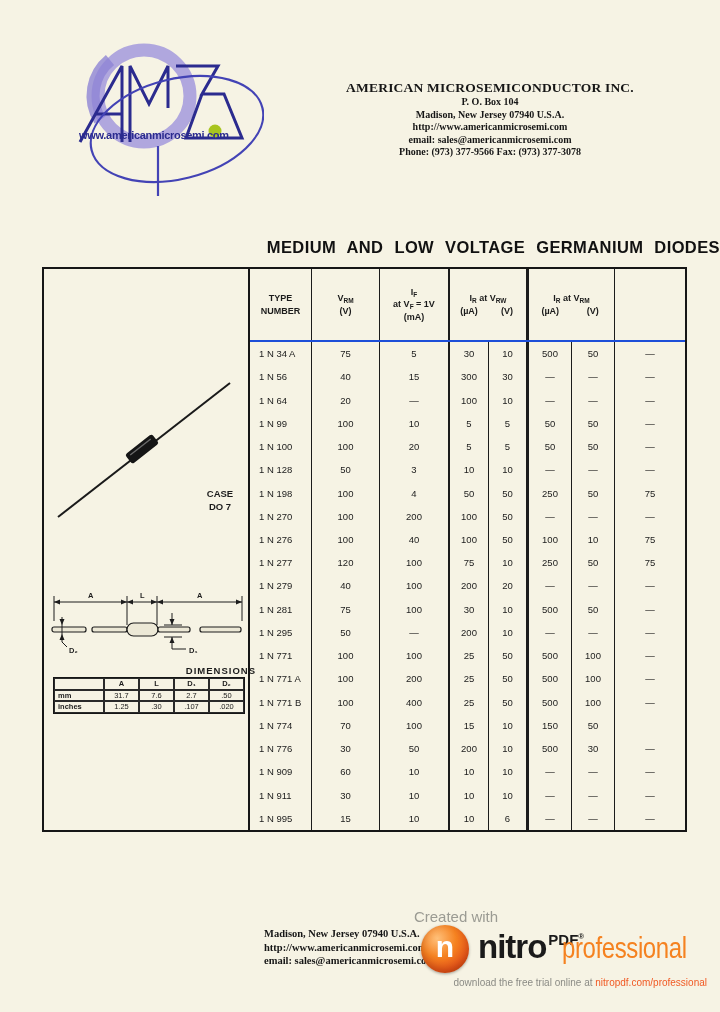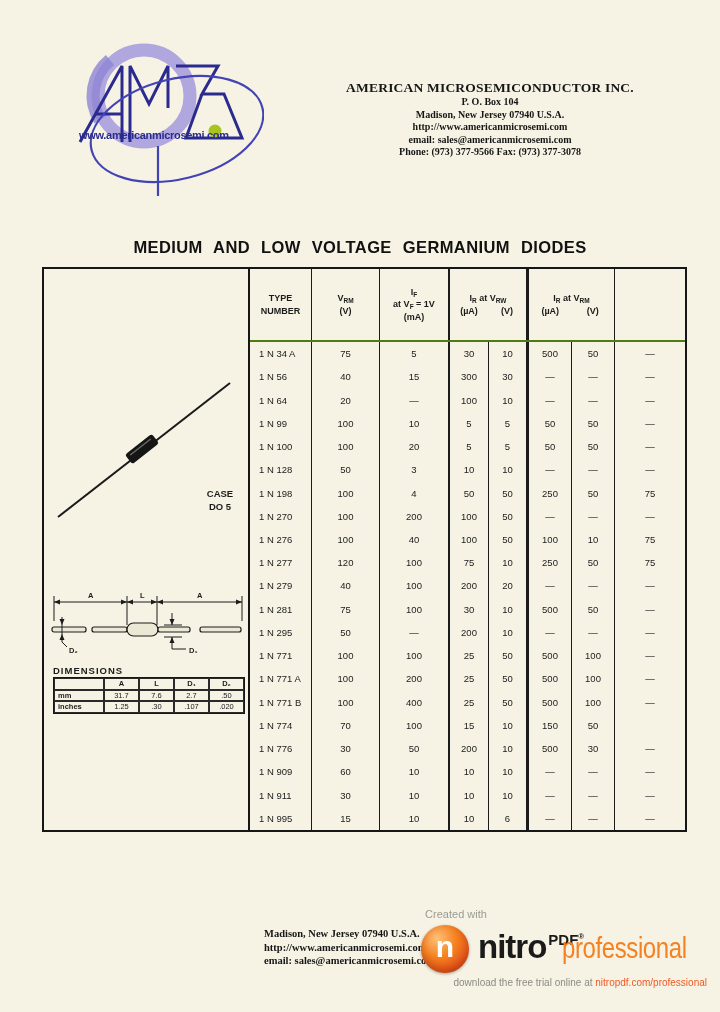--- a/index.html
+++ b/index.html
@@ -7,65 +7,65 @@
          font-family:"Liberation Sans",sans-serif;color:#1b1b1b;margin:0 auto;}
 
   
   .logo{position:absolute;left:52px;top:26px;width:212px;height:172px;}
   .company{position:absolute;left:310px;top:80px;width:360px;text-align:center;
            font-family:"Liberation Serif",serif;font-weight:bold;color:#161616;}
   .company .name{font-size:13.5px;letter-spacing:.2px;margin-bottom:0;}
   .company .line{font-size:10px;line-height:12.6px;}
 
   
-  .doc-title{position:absolute;top:238px;left:0;width:720px;text-align:center;
+  .doc-title{position:absolute;top:238px;left:0;width:720px;text-align:right;
              font-size:16.5px;font-weight:bold;letter-spacing:.4px;word-spacing:6px;color:#111;}
 
   
   .databox{position:absolute;left:42px;top:267px;width:641px;height:561px;
            border:2px solid #161616;display:flex;}
   .case-panel{width:204px;border-right:2px solid #161616;position:relative;}
   .diode-art{position:absolute;left:6px;top:106px;}
   .case-label{position:absolute;left:150px;top:218px;width:52px;text-align:center;
               font-size:9.5px;font-weight:bold;line-height:13px;}
   .dim-art{position:absolute;left:6px;top:320px;}
-  .dims-title{position:absolute;left:9px;top:396px;width:190px;text-align:left;
+  .dims-title{position:absolute;left:22px;top:396px;width:190px;text-align:right;
               font-size:9.5px;font-weight:bold;letter-spacing:1px;}
   .dims-grid{position:absolute;left:9px;top:408px;width:190px;display:grid;
              grid-template-columns:50px 35px 35px 35px 1fr;border:1.5px solid #161616;}
   .dcell{border:0.7px solid #2a2a2a;font-size:7.5px;line-height:9.5px;height:9.5px;
          text-align:center;overflow:hidden;}
   .dcell.dlabel{text-align:left;padding-left:3px;}
   .dcell.dhead{font-weight:bold;}
 
   
   .spec{flex:1;display:flex;flex-direction:column;
         --cols:62px 68px 70px 39px 40px 43px 43px 1fr;}
-  .spec-header{height:71px;border-bottom:2px solid #4d7c0f;display:grid;
+  .spec-header{height:71px;border-bottom:2px solid #1d4ed8;display:grid;
                grid-template-columns:var(--cols);font-weight:bold;font-size:9px;}
   .hcell{display:flex;flex-direction:column;justify-content:center;align-items:center;
          gap:2px;text-align:center;border-right:1px solid #1b1b1b;line-height:10.5px;}
   .hcell.bw2{border-right-width:2px;}
   .hcell.bw3{border-right-width:3px;}
   .hcell.bw0{border-right:none;}
   .hcell.group{grid-column:span 2;}
   .gline2{display:grid;grid-template-columns:1fr 1fr;width:100%;}
   sub{font-size:6.5px;line-height:0;vertical-align:-2px;letter-spacing:0;}
   .spec-body{flex:1;display:flex;flex-direction:column;}
   .srow{flex:1;display:grid;grid-template-columns:var(--cols);}
   .scell{border-right:1px solid #1b1b1b;display:flex;align-items:center;justify-content:center;
          font-size:9.5px;}
   .scell.c0{justify-content:flex-start;padding-left:9px;text-align:center;}
   .scell.c2{border-right-width:2px;}
   .scell.c4{border-right-width:3px;}
   .scell.c7{border-right:none;}
 
   
   .created{position:absolute;left:396px;top:908px;width:120px;text-align:center;
-           font-size:11px;color:#9b9b93;}
+           font-size:15px;color:#9b9b93;}
   .f-addr{position:absolute;left:264px;top:927px;font-family:"Liberation Serif",serif;
           font-weight:bold;font-size:10.5px;line-height:13.5px;color:#161616;z-index:1;}
   .nitro-ball{position:absolute;left:421px;top:925px;width:48px;height:48px;border-radius:50%;
               background:radial-gradient(circle at 34% 28%, #ffc07a 0%, #f58220 40%, #e9591b 70%, #b83f0a 100%);
               box-shadow:0 1px 3px rgba(0,0,0,.35), inset 0 -4px 8px rgba(120,30,0,.35);
               display:flex;align-items:center;justify-content:center;z-index:2;}
   .nitro-ball span{color:#fff;font-weight:bold;font-size:30px;line-height:30px;
                    font-family:"Liberation Sans",sans-serif;transform:translateY(-2px);}
   .nitro-mark{position:absolute;left:478px;top:928px;white-space:nowrap;z-index:2;}
   .nitro-word{font-size:33px;font-weight:bold;color:#1a1a1a;letter-spacing:-1px;margin-top:24px;}
@@ -114,21 +114,21 @@
     <div class="case-panel">
       <svg class="diode-art" width="190" height="150" viewBox="0 0 190 150">
         <line x1="8" y1="142" x2="180" y2="8" stroke="#1a1a1a" stroke-width="2"></line>
         <g transform="translate(92,74) rotate(-38)">
           <rect x="-17" y="-6" width="34" height="12" rx="2.5" fill="#151515"></rect>
           <line x1="-13" y1="-2.5" x2="13" y2="-2.5" stroke="#6b6b6b" stroke-width="1.4"></line>
         </g>
       </svg>
       <div class="case-label">
         <div>CASE</div>
-        <div>DO 5</div>
+        <div>DO 7</div>
       </div>
 
       <svg class="dim-art" width="196" height="72" viewBox="0 0 196 72">
         <g stroke="#1c1c1c" stroke-width="1" fill="none">
           <line x1="4" y1="7" x2="4" y2="32"></line>
           <line x1="77" y1="7" x2="77" y2="36"></line>
           <line x1="107" y1="7" x2="107" y2="36"></line>
           <line x1="192" y1="7" x2="192" y2="32"></line>
           <line x1="4" y1="13" x2="77" y2="13"></line>
           <line x1="77" y1="13" x2="107" y2="13"></line>

